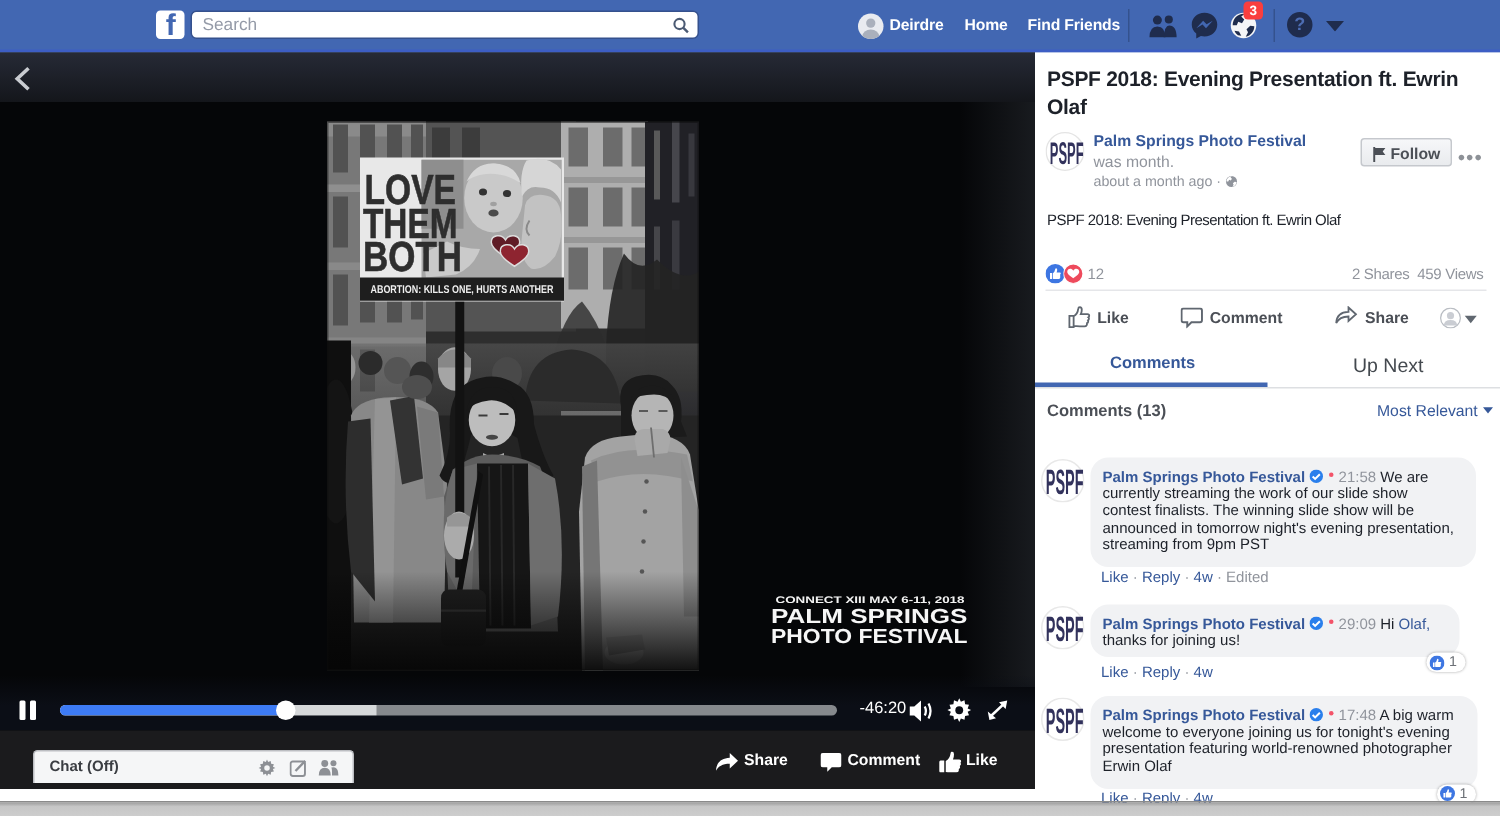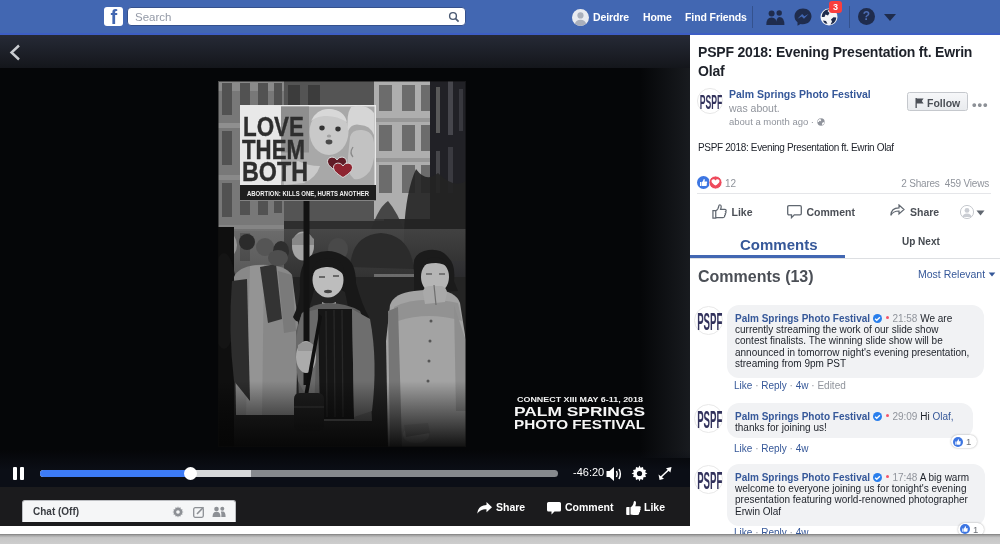--- a/index.html
+++ b/index.html
@@ -328,21 +328,21 @@
 <div id="sidebar">
   <div class="abs" style="left:8px;top:8px;width:295px;font-size:14px;font-weight:bold;color:#1d2129;line-height:18.5px;letter-spacing:-0.2px;">PSPF 2018: Evening Presentation ft. Ewrin<br>Olaf</div>
 
   <svg class="abs" style="left:7px;top:53px;" width="26" height="26" viewBox="0 0 29 29">
     <circle cx="14.5" cy="14.5" r="14" fill="#fff" stroke="#e4e4e4"></circle>
     <g transform="translate(3.2,23.5) scale(0.74,1.8)">
         <text font-size="13" font-weight="bold" font-family="Liberation Sans" fill="#32325c" x="0" y="0">PSPF</text>
       </g>
   </svg>
   <div class="abs" style="left:39px;top:53px;font-size:10.5px;font-weight:bold;color:#365899;">Palm Springs Photo Festival</div>
-  <div class="abs" style="left:39px;top:66.5px;font-size:10.5px;color:#90949c;">was about.</div>
+  <div class="abs" style="left:39px;top:66.5px;font-size:10.5px;color:#90949c;">was month.</div>
   <div class="abs" style="left:39px;top:81px;font-size:9.5px;color:#90949c;">about a month ago · 
     <svg width="8" height="8" viewBox="0 0 12 12" style="vertical-align:-1px;">
         <circle cx="6" cy="6" r="5.5" fill="#90949c"></circle>
         <path fill="#fff" d="M6 1 C3.2 1 1 3.2 1 6 L2.8 6 L3.6 4.2 L5.4 4.9 L6.4 3.2 L5 1.8 L6.6 1.1 Z M11 6.4 L9.1 6.2 L7.4 7.8 L8.1 9.2 L7 11.2 C9.3 10.7 11 8.8 11 6.4 Z"></path>
       </svg>
   </div>
 
   <div class="abs" style="left:217px;top:57px;width:61px;height:19px;background:linear-gradient(#f6f7f9,#e9ebee);border:1px solid #c5c8cd;border-radius:2.5px;">
     <svg class="abs" style="left:7px;top:4.5px;" width="9" height="10" viewBox="0 0 9 10">
         <path fill="#4b4f56" d="M0.5 0 L1.8 0 L1.8 10 L0.5 10 Z M1.8 0.6 L8.6 0.6 L6.8 3 L8.6 5.4 L1.8 5.4 Z"></path>
@@ -379,26 +379,26 @@
   <span class="abs" style="left:220px;top:171px;font-size:10.5px;font-weight:bold;color:#4b4f56;">Share</span>
   <svg class="abs" style="left:269.5px;top:170px;" width="14" height="14" viewBox="0 0 17 17">
     <circle cx="8.5" cy="8.5" r="8" fill="#fff" stroke="#b9bdc3"></circle>
     <circle cx="8.5" cy="6.6" r="2.9" fill="#cacdd3"></circle>
       <path d="M3 14.5 Q3.5 10.2 8.5 10.2 Q13.5 10.2 14 14.5 Z" fill="#cacdd3"></path>
   </svg>
   <svg class="abs" style="left:286px;top:175px;" width="9" height="6" viewBox="0 0 9 6">
       <path d="M0.5 0.5 L8.5 0.5 L4.5 5.5 Z" fill="#606770"></path>
     </svg>
 
-  <span class="abs" style="left:50px;top:201px;font-size:15px;font-weight:bold;color:#365899;">Comments</span>
-  <span class="abs" style="left:212px;top:201px;font-size:10px;font-weight:bold;color:#44494f;">Up Next</span>
+  <span class="abs" style="left:50px;top:201px;font-size:11px;font-weight:bold;color:#365899;">Comments</span>
+  <span class="abs" style="left:212px;top:201px;font-size:13px;font-weight:normal;color:#44494f;">Up Next</span>
   <div class="abs" style="left:0;top:222.5px;width:310px;height:1px;background:#dddfe2;"></div>
   <div class="abs" style="left:0;top:220px;width:155px;height:3px;background:#4267b2;"></div>
 
-  <span class="abs" style="left:8px;top:233px;font-size:16px;font-weight:bold;color:#4b4f56;">Comments (13)</span>
+  <span class="abs" style="left:8px;top:233px;font-size:11px;font-weight:bold;color:#4b4f56;">Comments (13)</span>
   <span class="abs" style="left:228px;top:233px;font-size:10.5px;color:#365899;">Most Relevant
     <svg width="8" height="5" viewBox="0 0 9 6" style="vertical-align:1.5px;">
         <path d="M0.5 0.5 L8.5 0.5 L4.5 5.5 Z" fill="#365899"></path>
       </svg>
   </span>
 
   <svg class="abs" style="left:4px;top:271px;" width="29" height="29" viewBox="0 0 29 29">
     <circle cx="14.5" cy="14.5" r="14" fill="#fff" stroke="#e8e8e8"></circle>
     <g transform="translate(3.2,23.5) scale(0.74,1.8)">
         <text font-size="13" font-weight="bold" font-family="Liberation Sans" fill="#32325c" x="0" y="0">PSPF</text>

